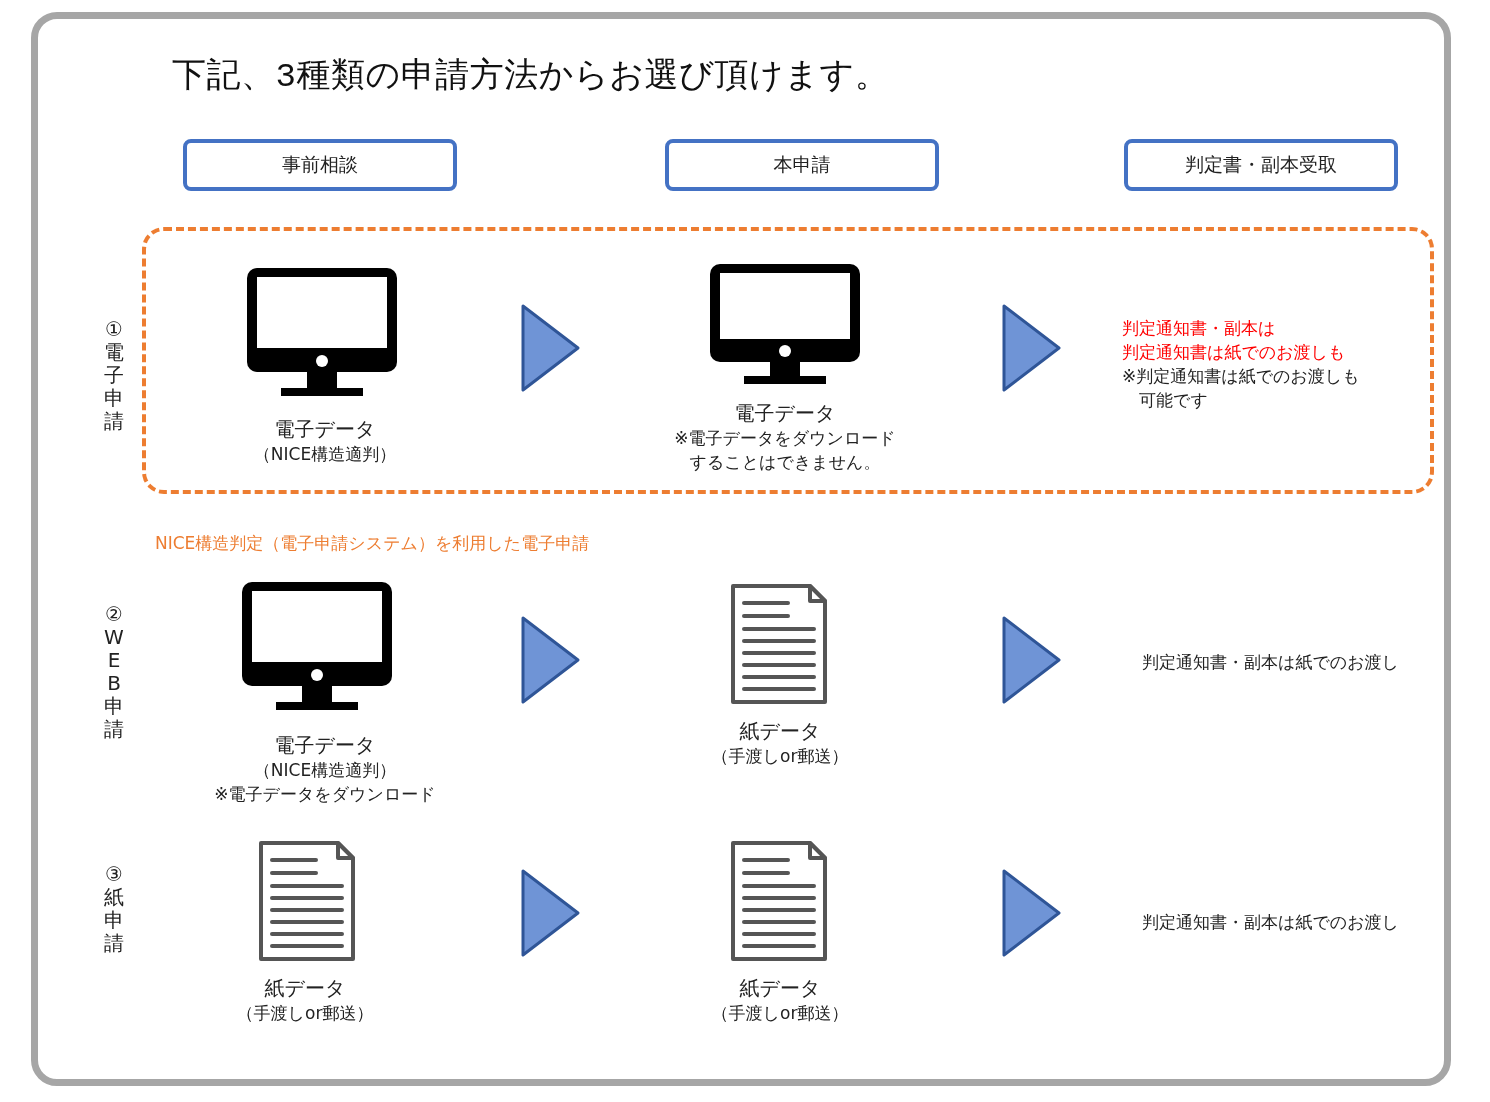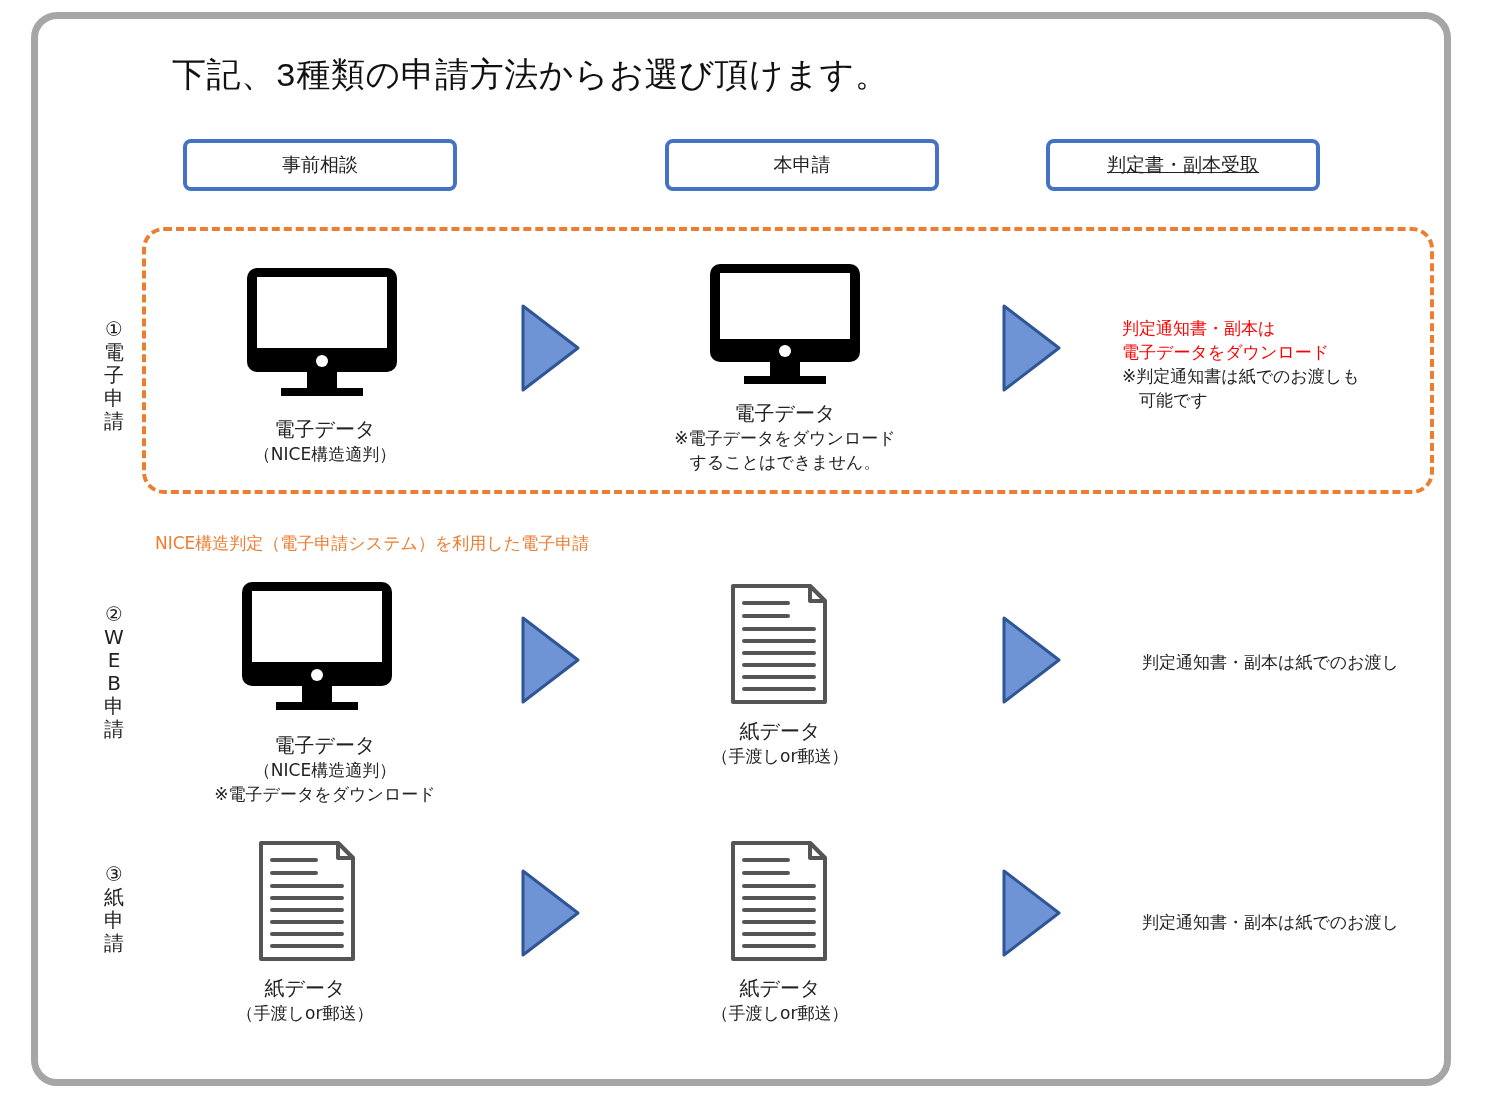--- a/index.html
+++ b/index.html
@@ -30,21 +30,21 @@
 <div class="frame"></div>
 
 <div class="title">下記、3種類の申請方法からお選び頂けます。</div>
 
 <div class="head-btn" style="left:183px;align-items:center;">
   <span>事前相談</span>
 </div>
 <div class="head-btn" style="left:647px;margin-left:18px;">
   <span>本申請</span>
 </div>
-<div class="head-btn" style="left:1046px;text-decoration:underline;">
+<div class="head-btn" style="left:1124px;">
   <span>判定書・副本受取</span>
 </div>
 
 <div class="dash-box"></div>
 <div class="orange-caption">NICE構造判定（電子申請システム）を利用した電子申請</div>
 
 <div class="vlabel" style="left:99px; top:318px;">
   <span>①</span>
   <span>電</span>
   <span>子</span>
@@ -94,21 +94,21 @@
   <div class="sub">※電子データをダウンロード</div>
   <div class="sub">することはできません。</div>
 </div>
 
 <svg class="arrow" style="left:1001px; top:303px;" viewBox="0 0 62 90">
   <polygon points="3,3 58,45 3,87" fill="#6f94d6" stroke="#2f5597" stroke-width="3" stroke-linejoin="round"></polygon>
 </svg>
 
 <div class="result" style="left:1108px; top:316px;">
   <div class="red">判定通知書・副本は</div>
-  <div class="red">電子データをダウンロード</div>
+  <div class="red">判定通知書は紙でのお渡しも</div>
   <div>※判定通知書は紙でのお渡しも</div>
   <div style="white-space:pre;">　可能です</div>
 </div>
 
 <svg class="icon" style="left:240px; top:580px;" width="154" height="136" viewBox="0 0 154 136">
   <rect x="2" y="2" width="150" height="104" rx="10" fill="#000"></rect>
   <rect x="12" y="11" width="130" height="71" fill="#fff"></rect>
   <circle cx="77" cy="95" r="6" fill="#fff"></circle>
   <rect x="62" y="106" width="30" height="17" fill="#000"></rect>
   <rect x="36" y="122" width="82" height="8" fill="#000"></rect>

